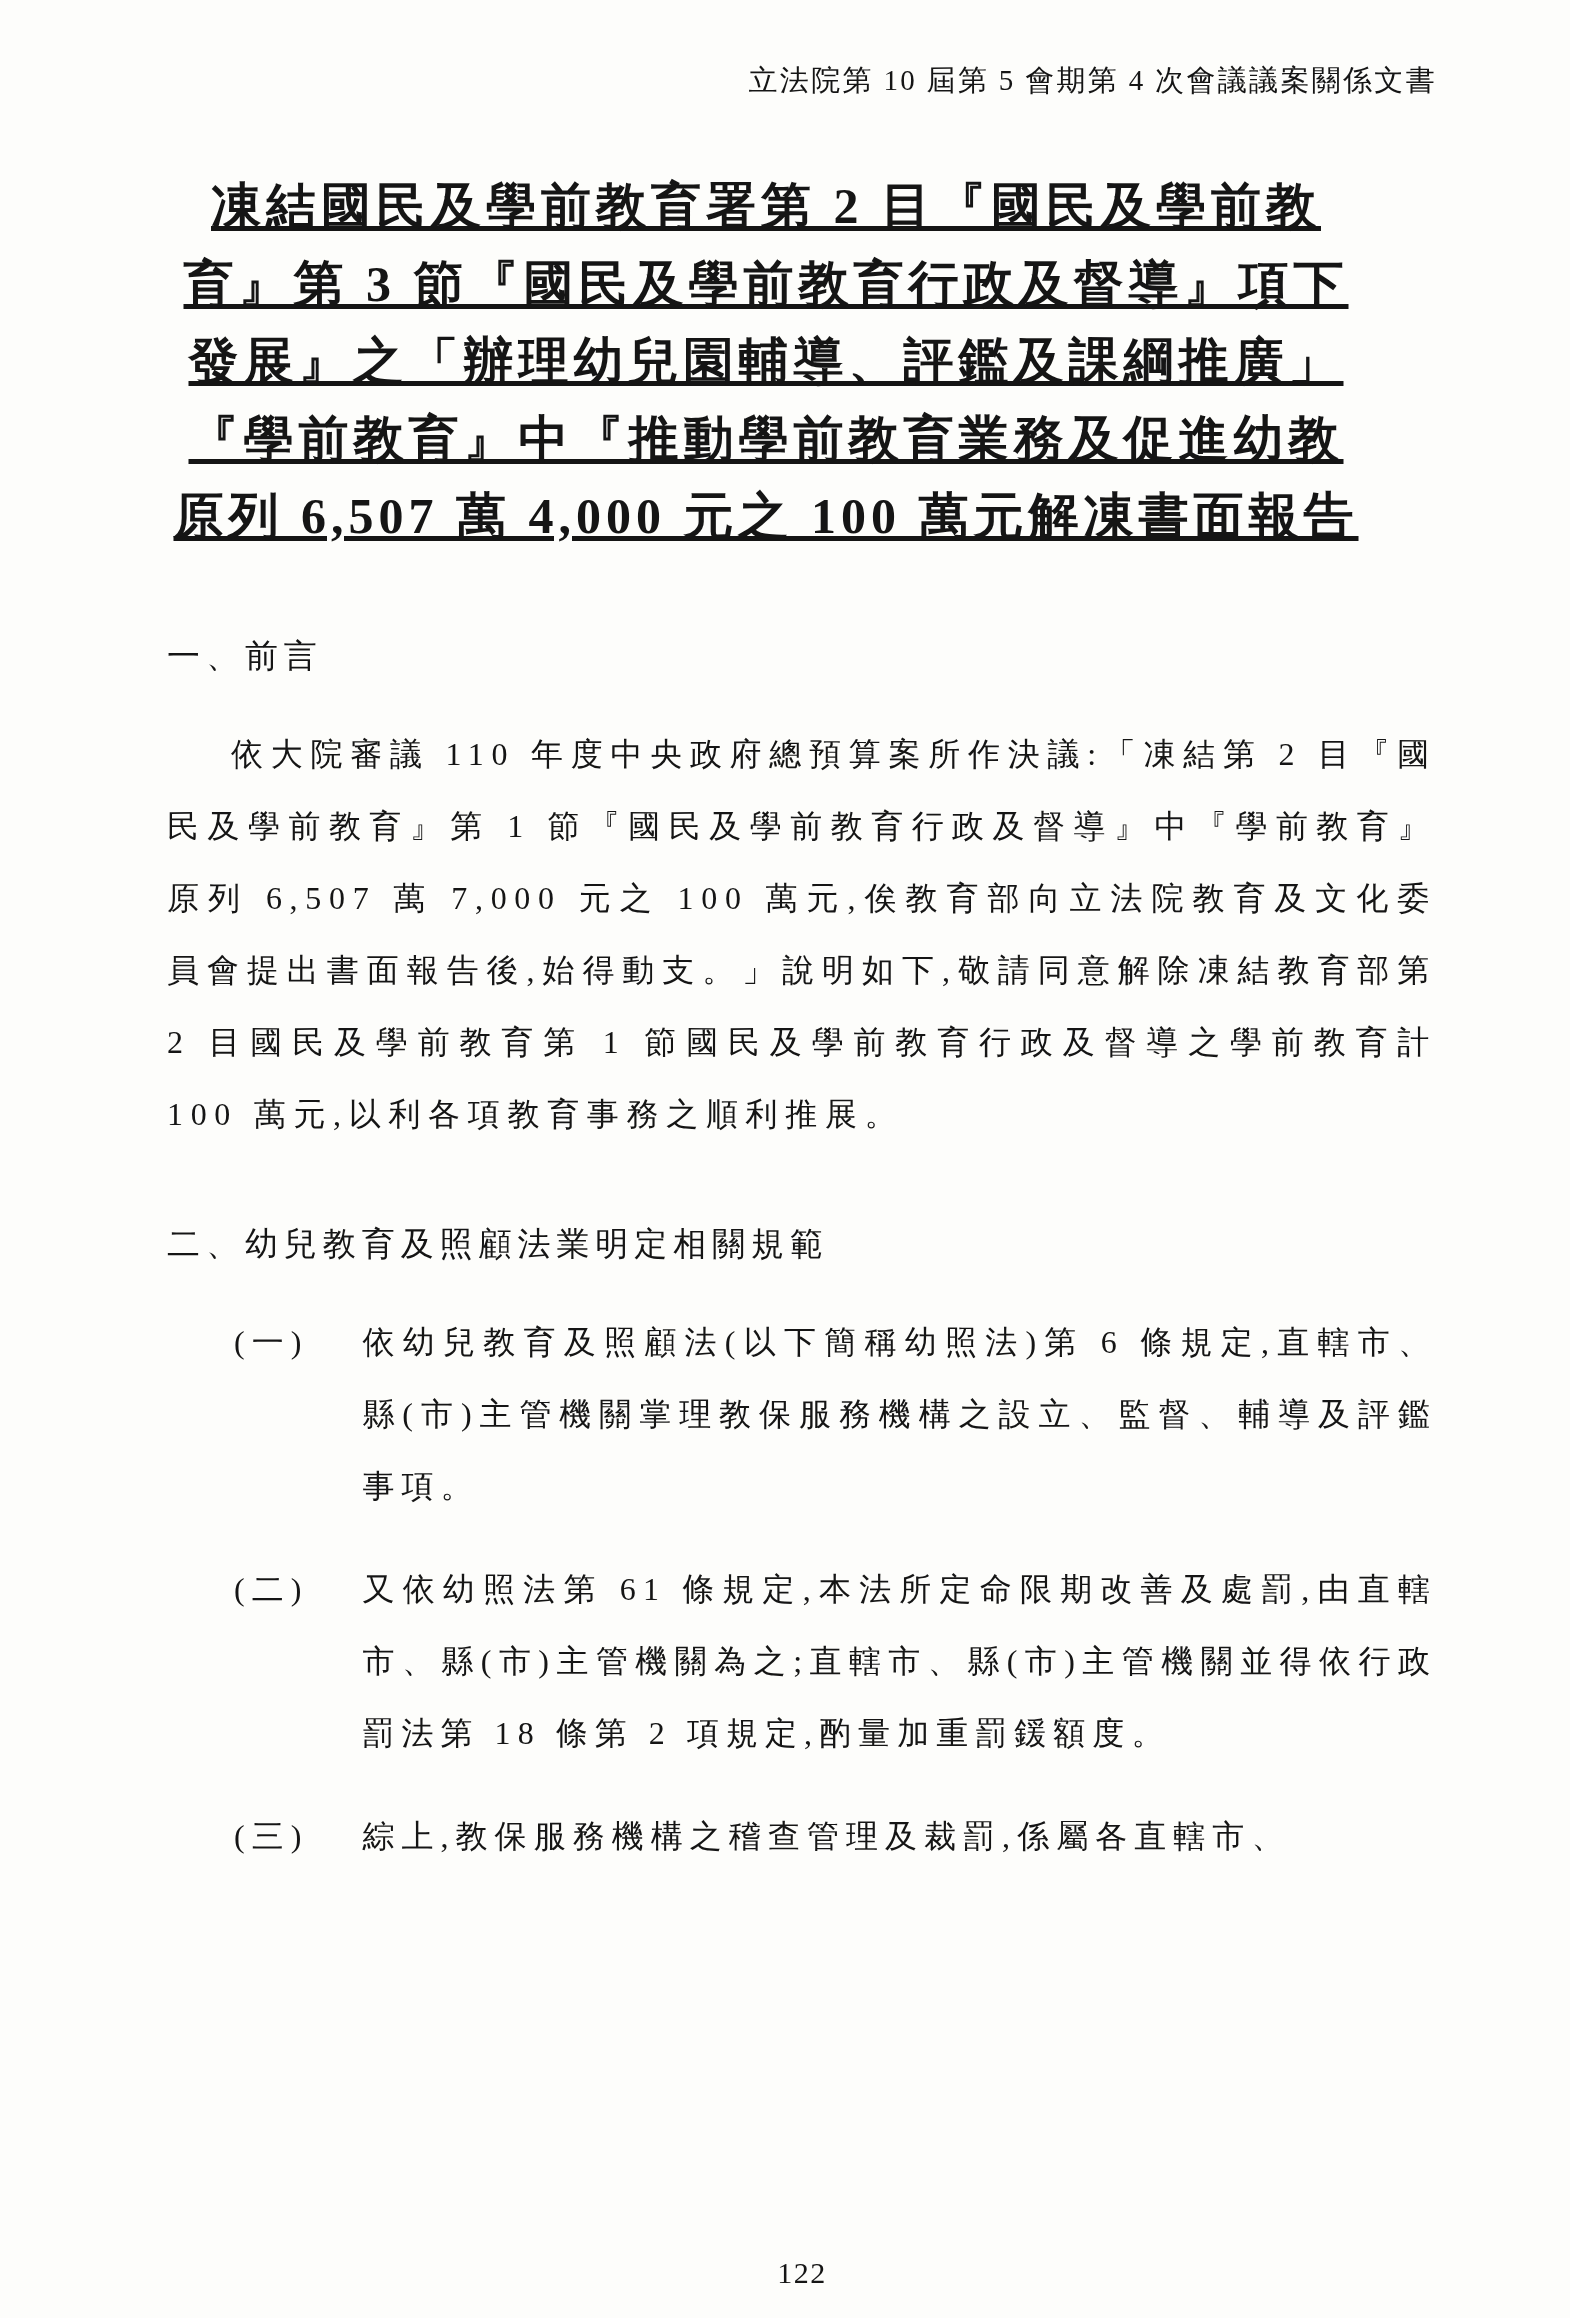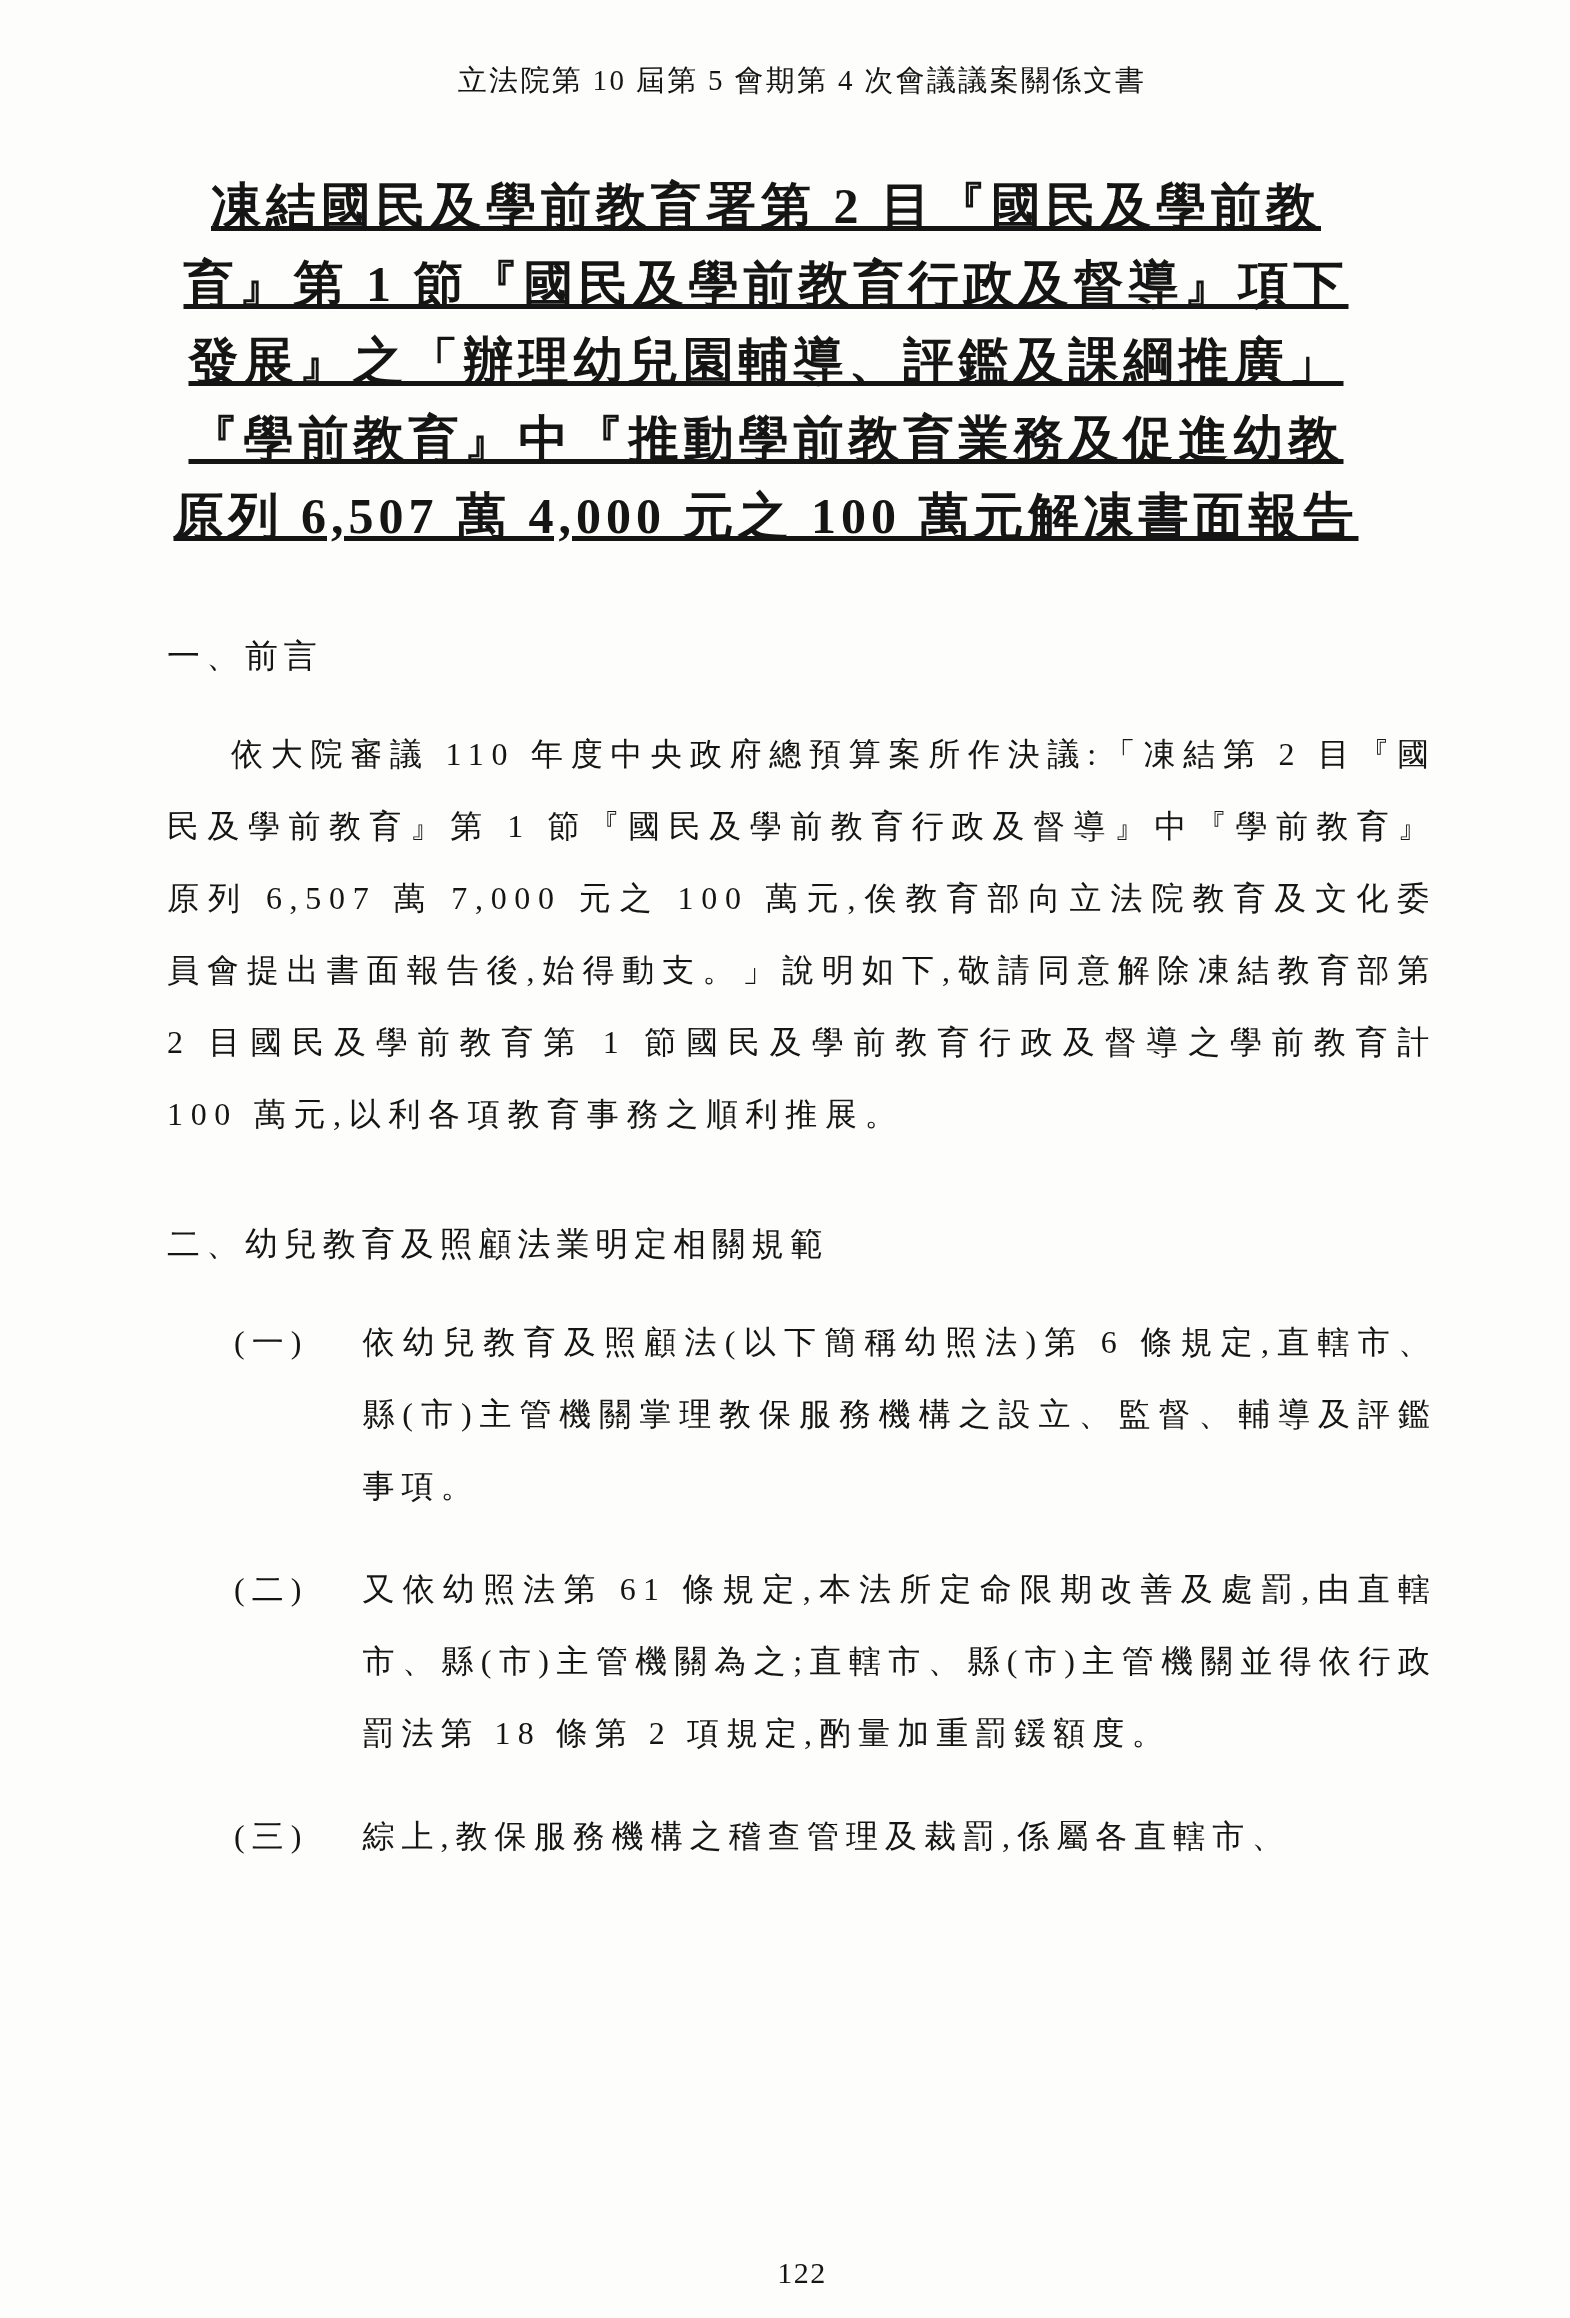--- a/index.html
+++ b/index.html
@@ -15,21 +15,21 @@
     color: #151515;
     overflow: hidden;
   }
   .page {
     box-sizing: border-box;
     width: 100%;
     height: 100%;
     padding: 61px 133px 0 167px;
   }
   .doc-header {
-    text-align: center;
+    text-align: right;
     font-size: 29px;
     letter-spacing: 0.08em;
     margin-bottom: 22px;
   }
   .doc-title {
     font-weight: bold;
     font-size: 50px;
     line-height: 1.55;
     letter-spacing: 0.10em;
     text-align: center;
@@ -86,21 +86,21 @@
 </style>
 </head>
 <body>
 
 <div class="page">
 
   <div class="doc-header">立法院第 10 屆第 5 會期第 4 次會議議案關係文書</div>
 
   <div class="doc-title">
     <div class="title-line">凍結國民及學前教育署第 2 目『國民及學前教</div>
-    <div class="title-line">育』第 1 節『國民及學前教育行政及督導』項下</div>
+    <div class="title-line">育』第 3 節『國民及學前教育行政及督導』項下</div>
     <div class="title-line">發展』之「辦理幼兒園輔導、評鑑及課綱推廣」</div>
     <div class="title-line">『學前教育』中『推動學前教育業務及促進幼教</div>
     <div class="title-line">原列 6,507 萬 4,000 元之 100 萬元解凍書面報告</div>
   </div>
 
   <div class="section">
     <div class="section-heading">一、前言</div>
     <div class="body-paragraph">依大院審議 110 年度中央政府總預算案所作決議:「凍結第 2 目『國民及學前教育』第 1 節『國民及學前教育行政及督導』中『學前教育』原列 6,507 萬 7,000 元之 100 萬元,俟教育部向立法院教育及文化委員會提出書面報告後,始得動支。」說明如下,敬請同意解除凍結教育部第 2 目國民及學前教育第 1 節國民及學前教育行政及督導之學前教育計 100 萬元,以利各項教育事務之順利推展。</div>
   </div>
 

